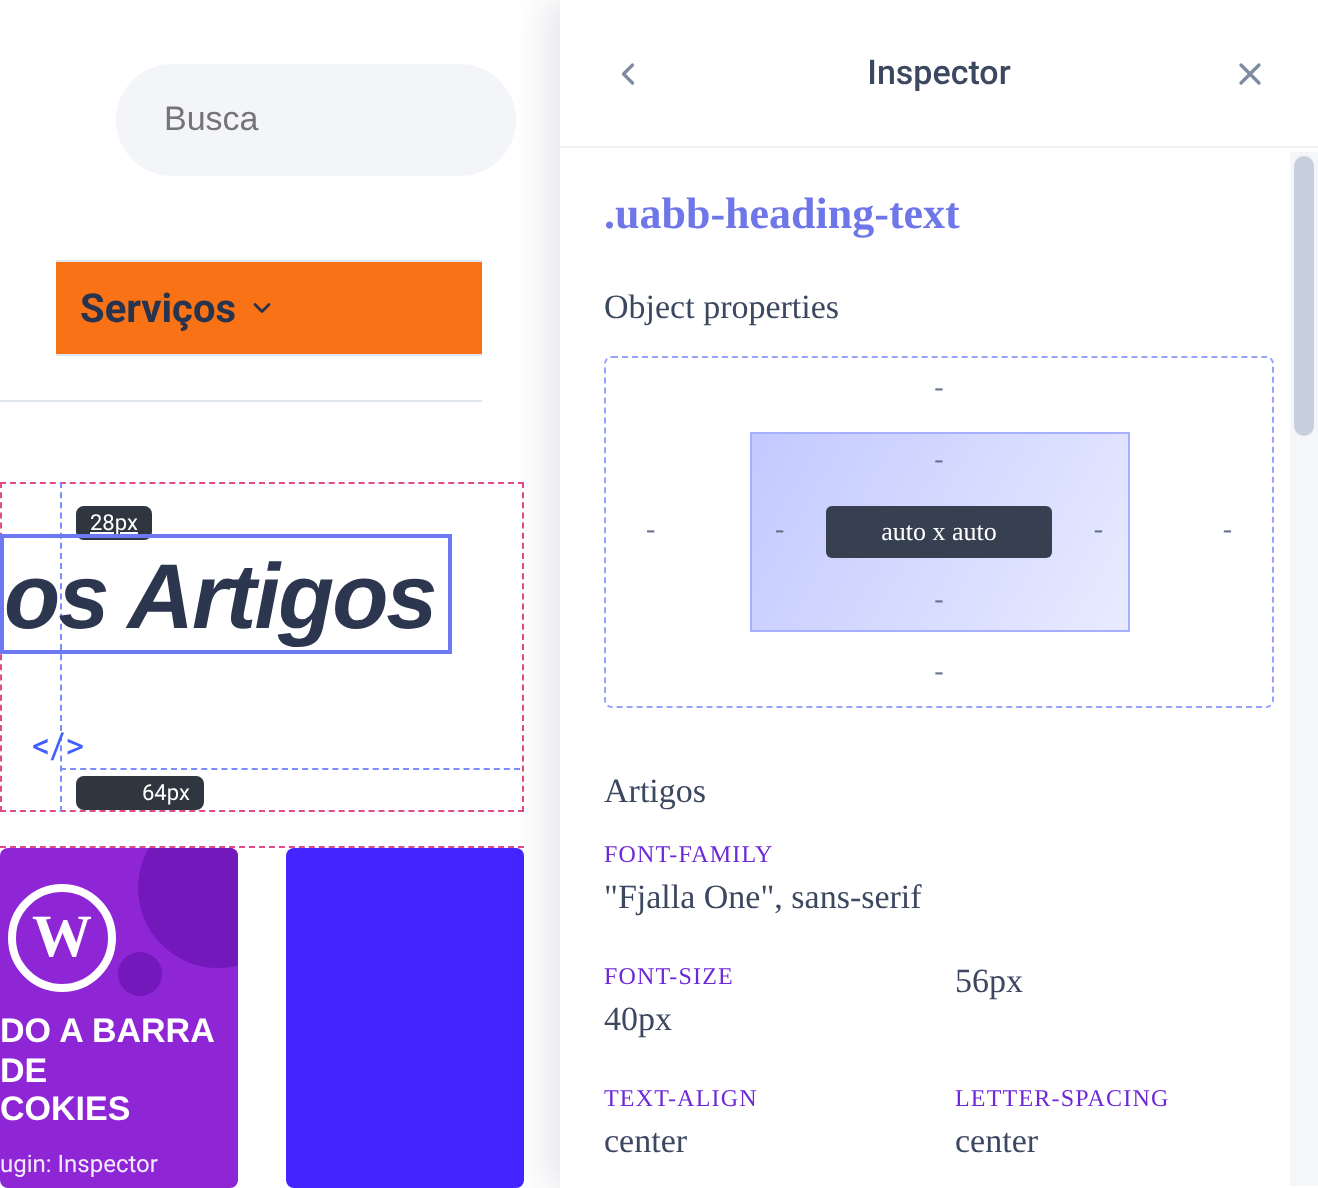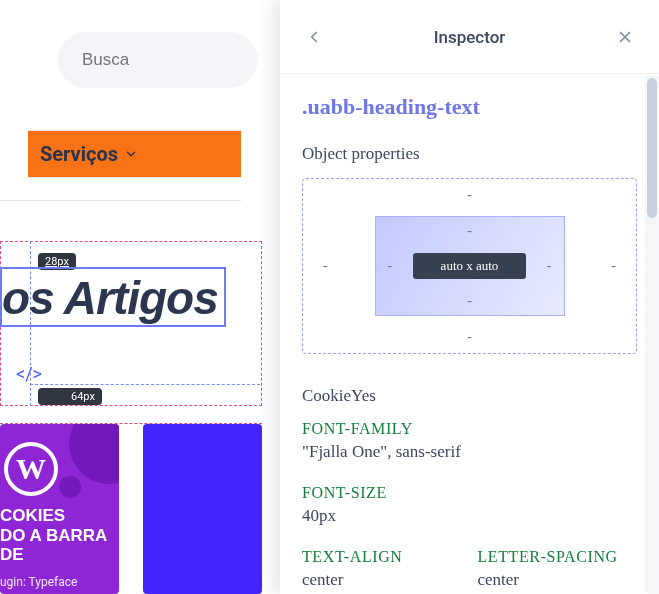--- a/index.html
+++ b/index.html
@@ -234,23 +234,23 @@
 .props-grid {
   display: grid;
   grid-template-columns: 1fr 1fr;
   row-gap: 22px;
   column-gap: 16px;
   margin-top: 14px;
 }
 .prop { }
 .prop.full { grid-column: 1 / -1; }
 .prop-label {
-  font-size: 16px;
+  font-size: 12px;
   letter-spacing: .6px;
-  color: #15803d;
+  color: #6d28d9;
   text-transform: uppercase;
   margin-bottom: 4px;
 }
 .prop-value {
   font-size: 17px;
   color: #3c4760;
 }
 </style>
 </head>
 <body>
@@ -287,24 +287,24 @@
     <div class="px-badge bottom">64px</div>
 
     <div class="card-row">
       <div class="card">
         <div class="card-blob b1"></div>
         <div class="card-blob b2"></div>
         <div class="wp-logo">
             <span>W</span>
           </div>
         <div class="card-title">
+          <div>DO A BARRA DE</div>
           <div>COKIES</div>
-          <div>DO A BARRA DE</div>
         </div>
-        <div class="card-sub">ugin: Typeface</div>
+        <div class="card-sub">ugin: Inspector</div>
       </div>
       <div class="card card2"></div>
     </div>
   </div>
 </div>
 
 <div class="inspector">
   <div class="insp-header">
     <div class="hdr-btn">
       <svg viewBox="0 0 24 24" width="18" height="18">
@@ -331,32 +331,33 @@
       <span class="dash m-r">-</span>
       <div class="box-padding">
         <span class="dash p-t">-</span>
         <span class="dash p-b">-</span>
         <span class="dash p-l">-</span>
         <span class="dash p-r">-</span>
         <div class="box-size">auto x auto</div>
       </div>
     </div>
 
-    <div class="section-title">CookieYes</div>
+    <div class="section-title">Artigos</div>
 
     <div class="props-grid">
       <div class="prop full">
         <div class="prop-label">FONT-FAMILY</div>
         <div class="prop-value">"Fjalla One", sans-serif</div>
       </div>
       <div class="prop">
         <div class="prop-label">FONT-SIZE</div>
         <div class="prop-value">40px</div>
       </div>
       <div class="prop">
+        <div class="prop-value">56px</div>
       </div>
       <div class="prop">
         <div class="prop-label">TEXT-ALIGN</div>
         <div class="prop-value">center</div>
       </div>
       <div class="prop">
         <div class="prop-label">LETTER-SPACING</div>
         <div class="prop-value">center</div>
       </div>
     </div>

